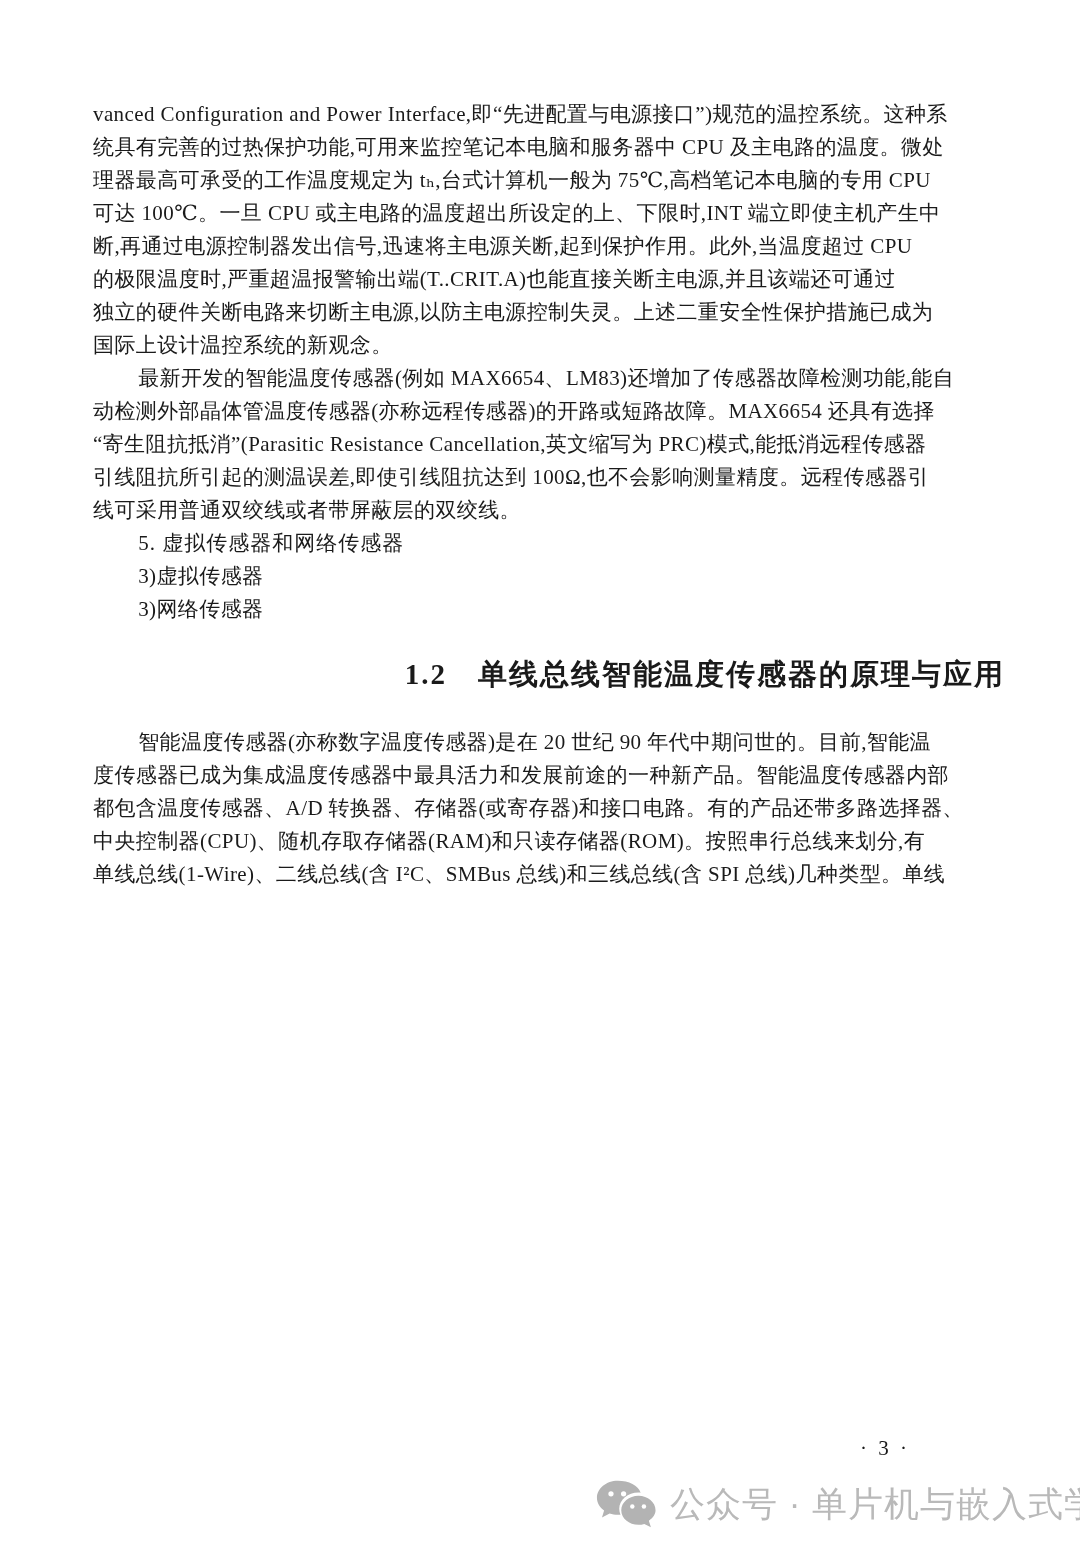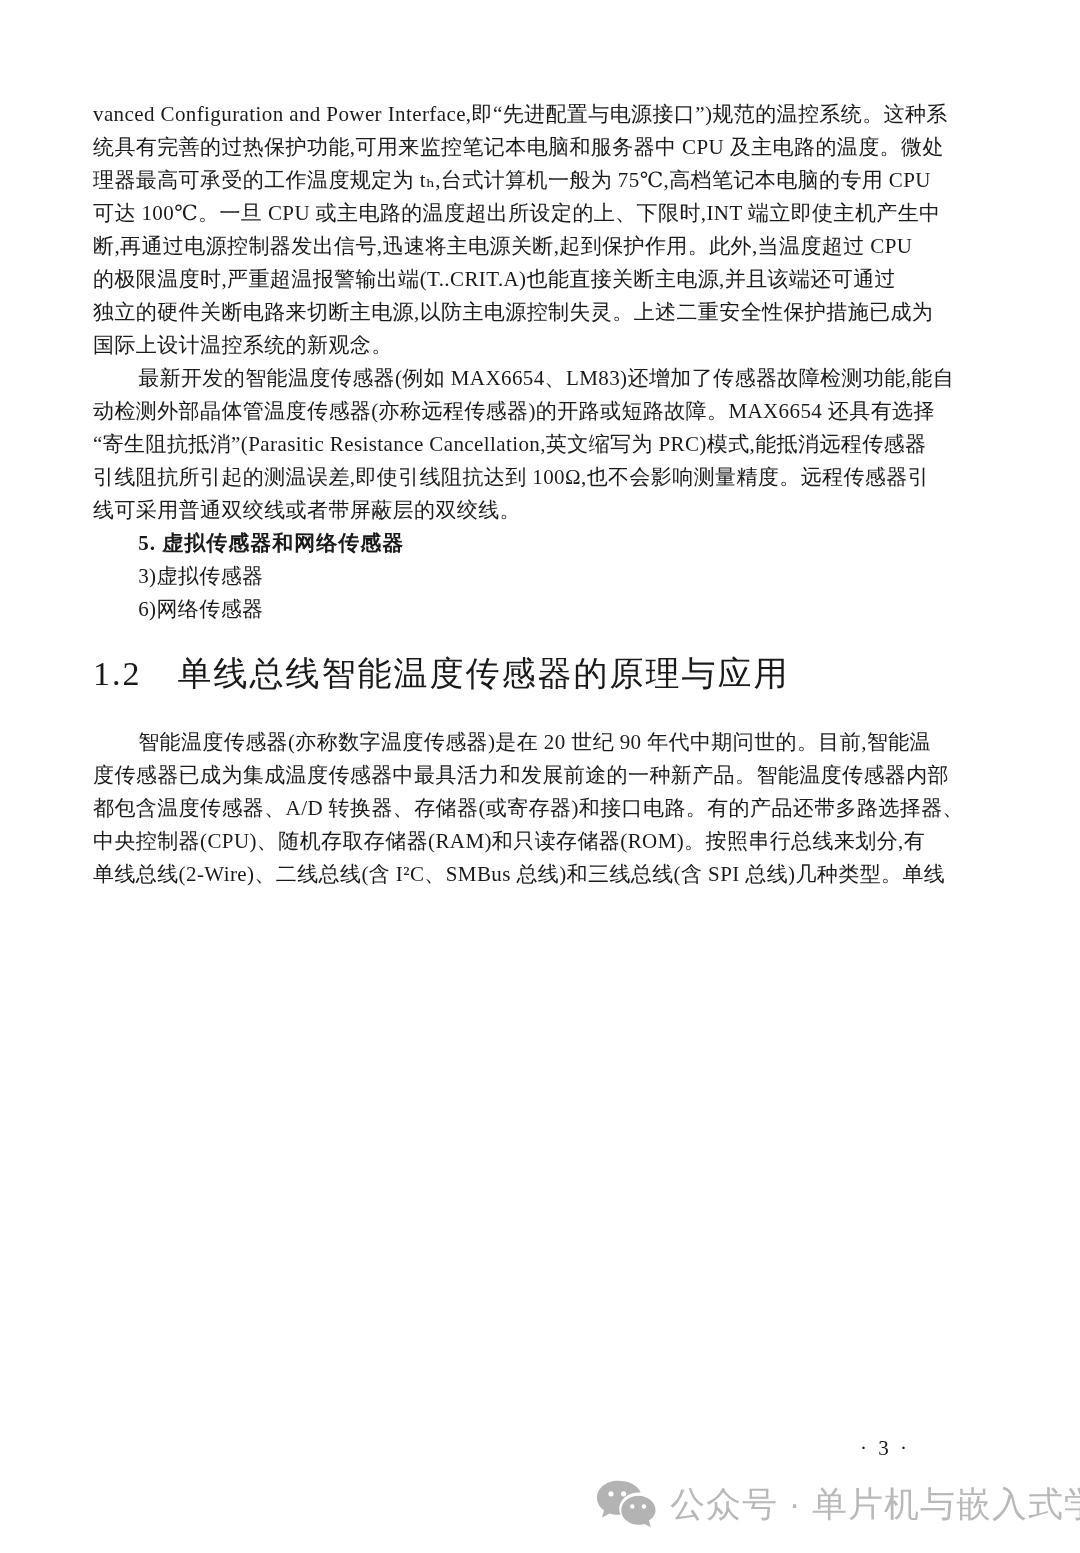--- a/index.html
+++ b/index.html
@@ -27,33 +27,33 @@
     margin-left: 8px;
   }
   .para {
     white-space: pre-line;     
     text-indent: 2.15em;       
   }
   .para.no-indent { text-indent: 0; }
   .list-heading {
     font-size: 21px;
     line-height: 33px;
-    font-weight: bold;
+    font-weight: normal;
     padding-left: 2.15em;
     letter-spacing: 1px;
   }
   .sub-heading {
     padding-left: 2.15em;
     line-height: 33px;
   }
   .section-heading {
-    text-align: left;
-    font-size: 34px;
+    text-align: right;
+    font-size: 29px;
     line-height: 44px;
-    font-weight: normal;
+    font-weight: bold;
     letter-spacing: 2px;
     margin: 26px 0 30px 0;
   }
   .page-number {
     position: absolute;
     left: 860px;
     top: 1436px;
     font-size: 21px;
     letter-spacing: 3px;
     color: #1a1a1a;
@@ -97,30 +97,30 @@
 动检测外部晶体管温度传感器(亦称远程传感器)的开路或短路故障。MAX6654 还具有选择
 “寄生阻抗抵消”(Parasitic Resistance Cancellation,英文缩写为 PRC)模式,能抵消远程传感器
 引线阻抗所引起的测温误差,即使引线阻抗达到 100Ω,也不会影响测量精度。远程传感器引
 线可采用普通双绞线或者带屏蔽层的双绞线。</div>
 
     <div class="list-heading">5. 虚拟传感器和网络传感器</div>
 
     <div class="sub-heading">3)虚拟传感器</div>
 
 
-    <div class="sub-heading">6)网络传感器</div>
+    <div class="sub-heading">3)网络传感器</div>
 
 
     <h2 class="section-heading">1.2　单线总线智能温度传感器的原理与应用</h2>
 
     <div class="para">智能温度传感器(亦称数字温度传感器)是在 20 世纪 90 年代中期问世的。目前,智能温
 度传感器已成为集成温度传感器中最具活力和发展前途的一种新产品。智能温度传感器内部
 都包含温度传感器、A/D 转换器、存储器(或寄存器)和接口电路。有的产品还带多路选择器、
 中央控制器(CPU)、随机存取存储器(RAM)和只读存储器(ROM)。按照串行总线来划分,有
-单线总线(2-Wire)、二线总线(含 I²C、SMBus 总线)和三线总线(含 SPI 总线)几种类型。单线</div>
+单线总线(1-Wire)、二线总线(含 I²C、SMBus 总线)和三线总线(含 SPI 总线)几种类型。单线</div>
 
   </main>
 
   <div class="page-number">· 3 ·</div>
 
   <div class="watermark">
     <span class="wm-icon">
       <svg width="62" height="52" viewBox="0 0 64 52" xmlns="http://www.w3.org/2000/svg" aria-hidden="true">
         <path fill="#b3b3b3" d="M23.5 2C11.6 2 2 9.9 2 19.6c0 5.3 2.9 10 7.4 13.1L7.2 39.9l7.9-4c2.6.8 5.4 1.3 8.4 1.3.9 0 1.9-.1 2.8-.2-.8-1.9-1.3-3.9-1.3-6 0-9.3 8.9-16.8 19.9-16.8.7 0 1.5 0 2.2.1C44.6 6.7 35 2 23.5 2z"></path>
         <path fill="#b3b3b3" d="M44.9 17.5c-9.8 0-17.8 6.7-17.8 15s8 15 17.8 15c2.1 0 4.1-.3 6-.9l6.8 3.4-2.1-6.8c4.2-2.7 6.9-6.6 6.9-10.7 0-8.3-8-15-17.6-15z"></path>

